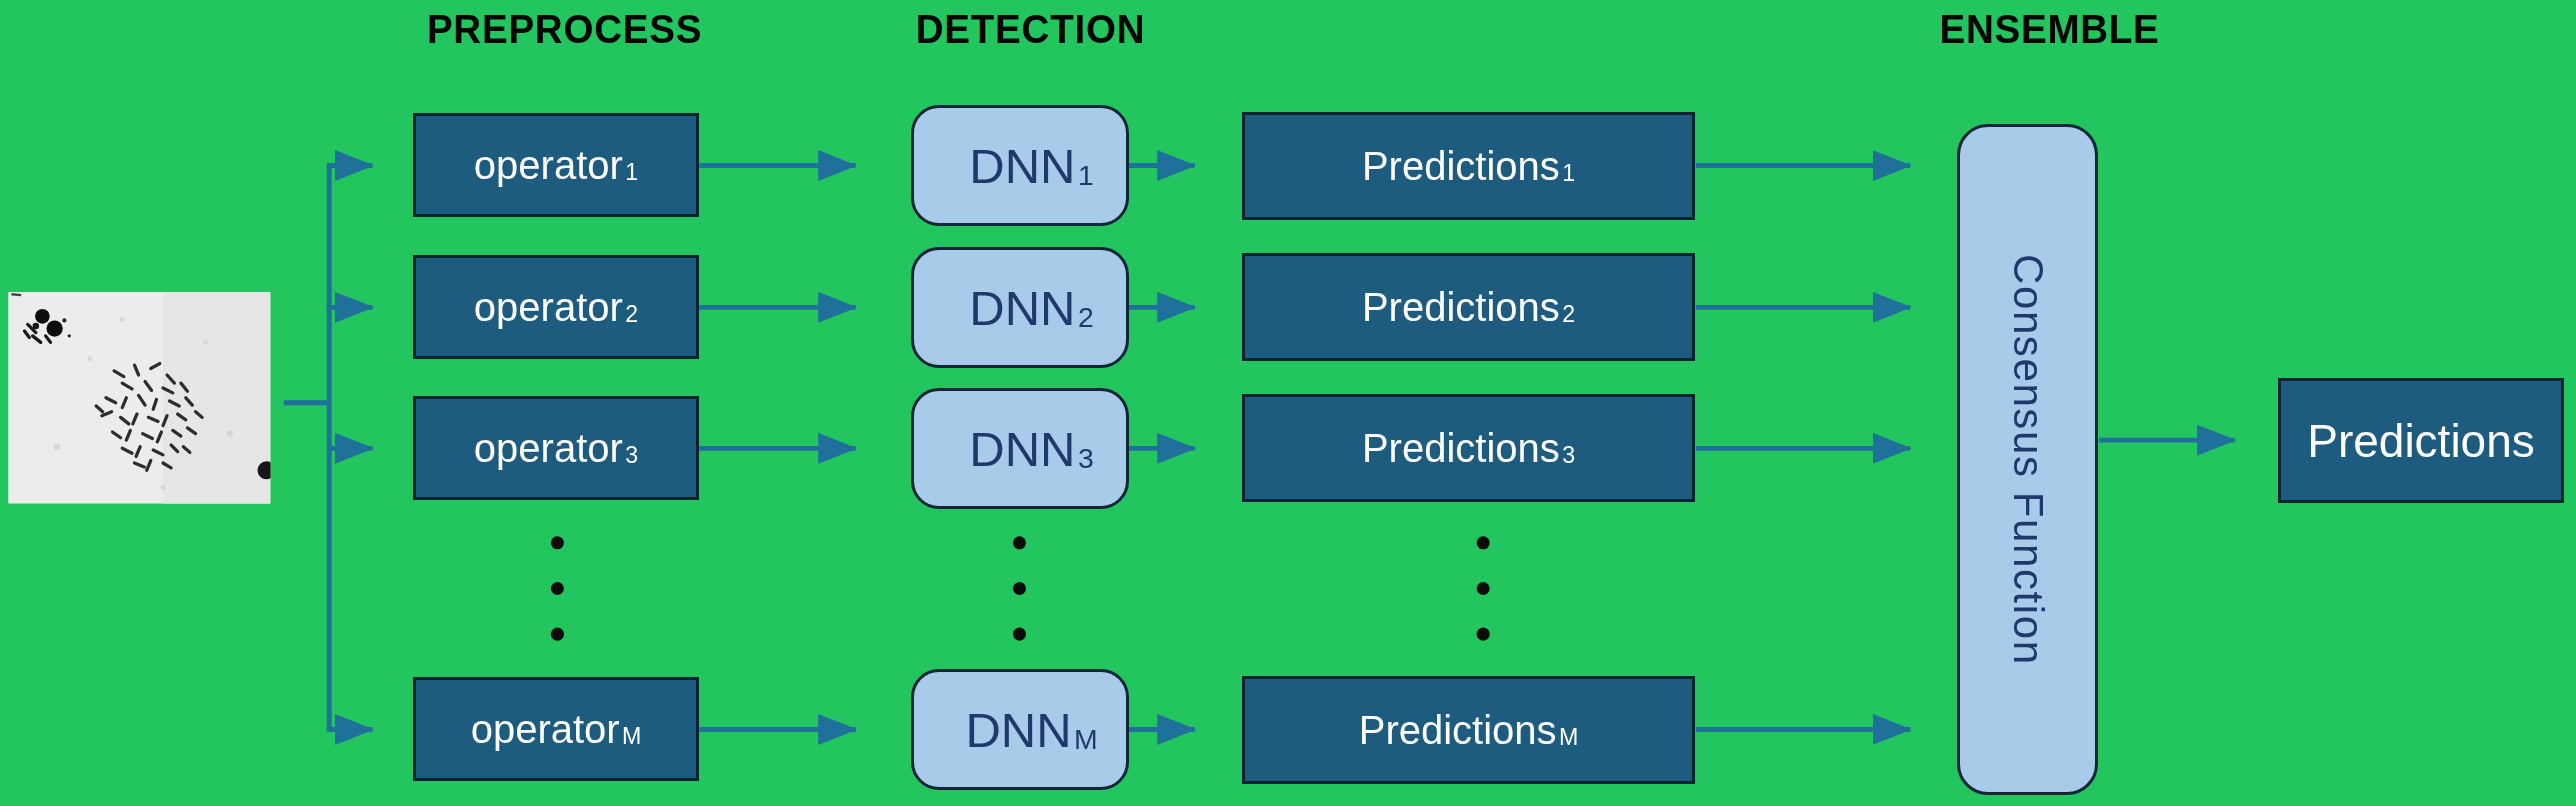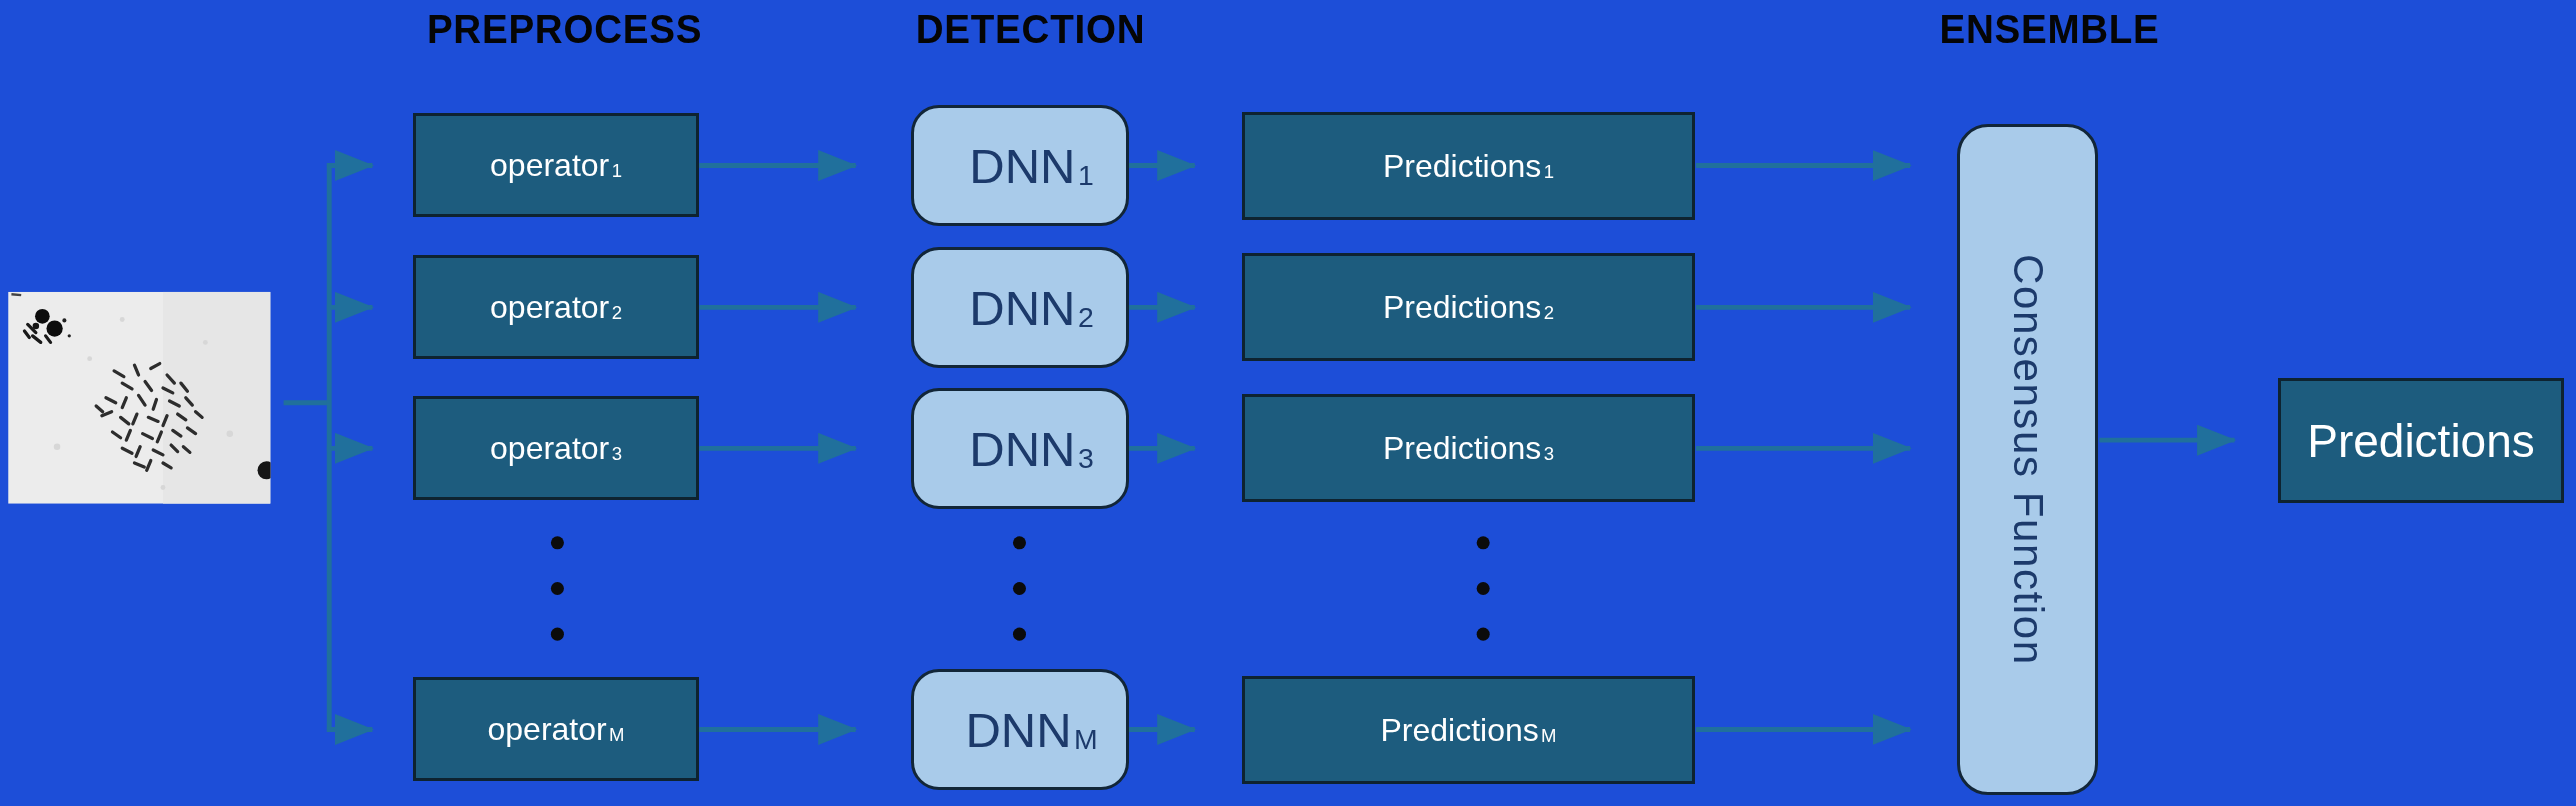--- a/index.html
+++ b/index.html
@@ -8,42 +8,42 @@
     --light-box-fill:#a9cbea;
     --light-box-border:#122638;
     --arrow:#20709c;
     --dark-box-text:#ffffff;
     --light-box-text:#1c3a6b;
     --header-text:#050505;
     --dot:#0b0b0b;
   }
   html,body{margin:0;padding:0;background:#ffffff;}
   body{font-family:"Liberation Sans", sans-serif;}
-  .canvas{position:relative;width:2576px;height:807px;background:#1d4ed8;overflow:hidden;}
+  .canvas{position:relative;width:2576px;height:807px;background:#22c55e;overflow:hidden;}
 
   .hdr{
     position:absolute;top:6.5px;height:46px;width:407px;
     display:flex;align-items:center;justify-content:center;
     font-size:41px;font-weight:700;letter-spacing:0.8px;
     color:var(--header-text);white-space:nowrap;
     transform:scaleX(.94);
   }
   .hdr.preprocess{left:361px;}
   .hdr.detection{left:827px;}
   .hdr.ensemble{left:1846px;}
 
   .box{
     position:absolute;display:flex;align-items:center;justify-content:center;
     box-sizing:border-box;white-space:nowrap;
   }
   .dark{
     background:var(--dark-box-fill);
     border:3.3px solid var(--dark-box-border);
     color:var(--dark-box-text);
-    font-size:32px;
+    font-size:40px;
   }
   .light{
     background:var(--light-box-fill);
     border:3.3px solid var(--light-box-border);
     color:var(--light-box-text);
   }
 
   .op{left:413px;width:286px;height:104px;}
   .op.r1{top:113px}.op.r2{top:255px}.op.r3{top:396px}.op.r4{top:677px}
 

